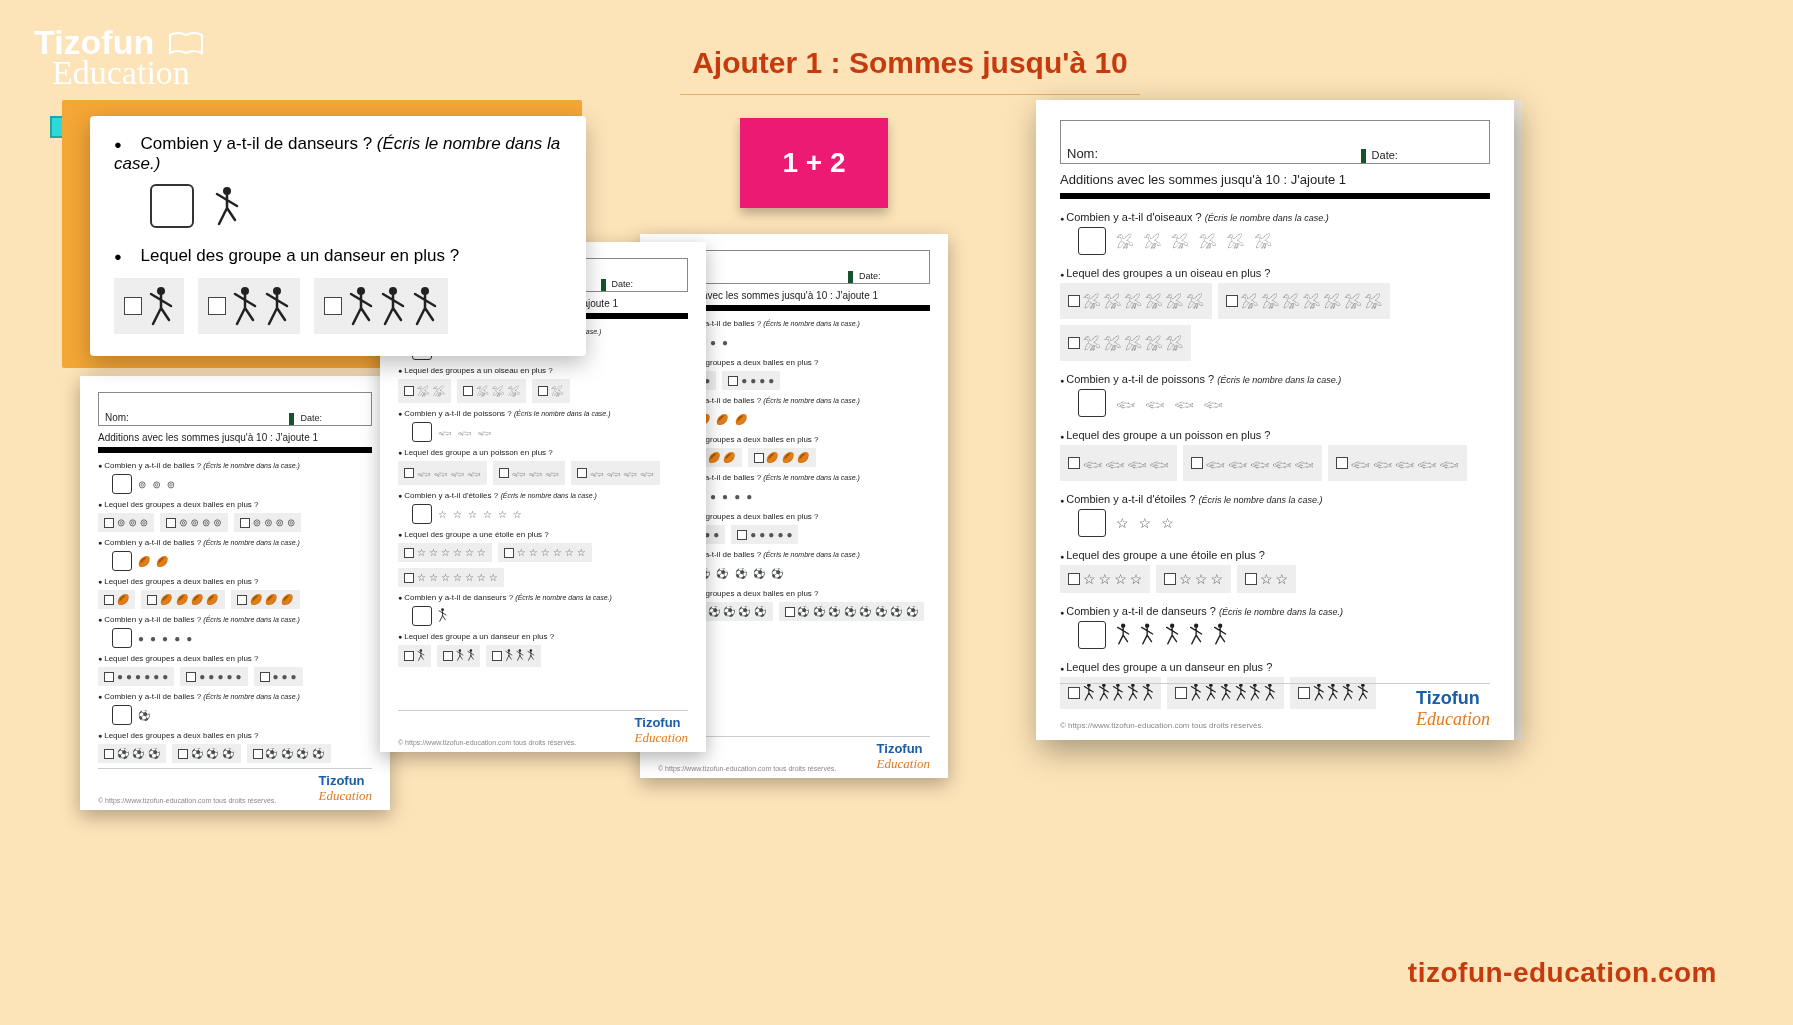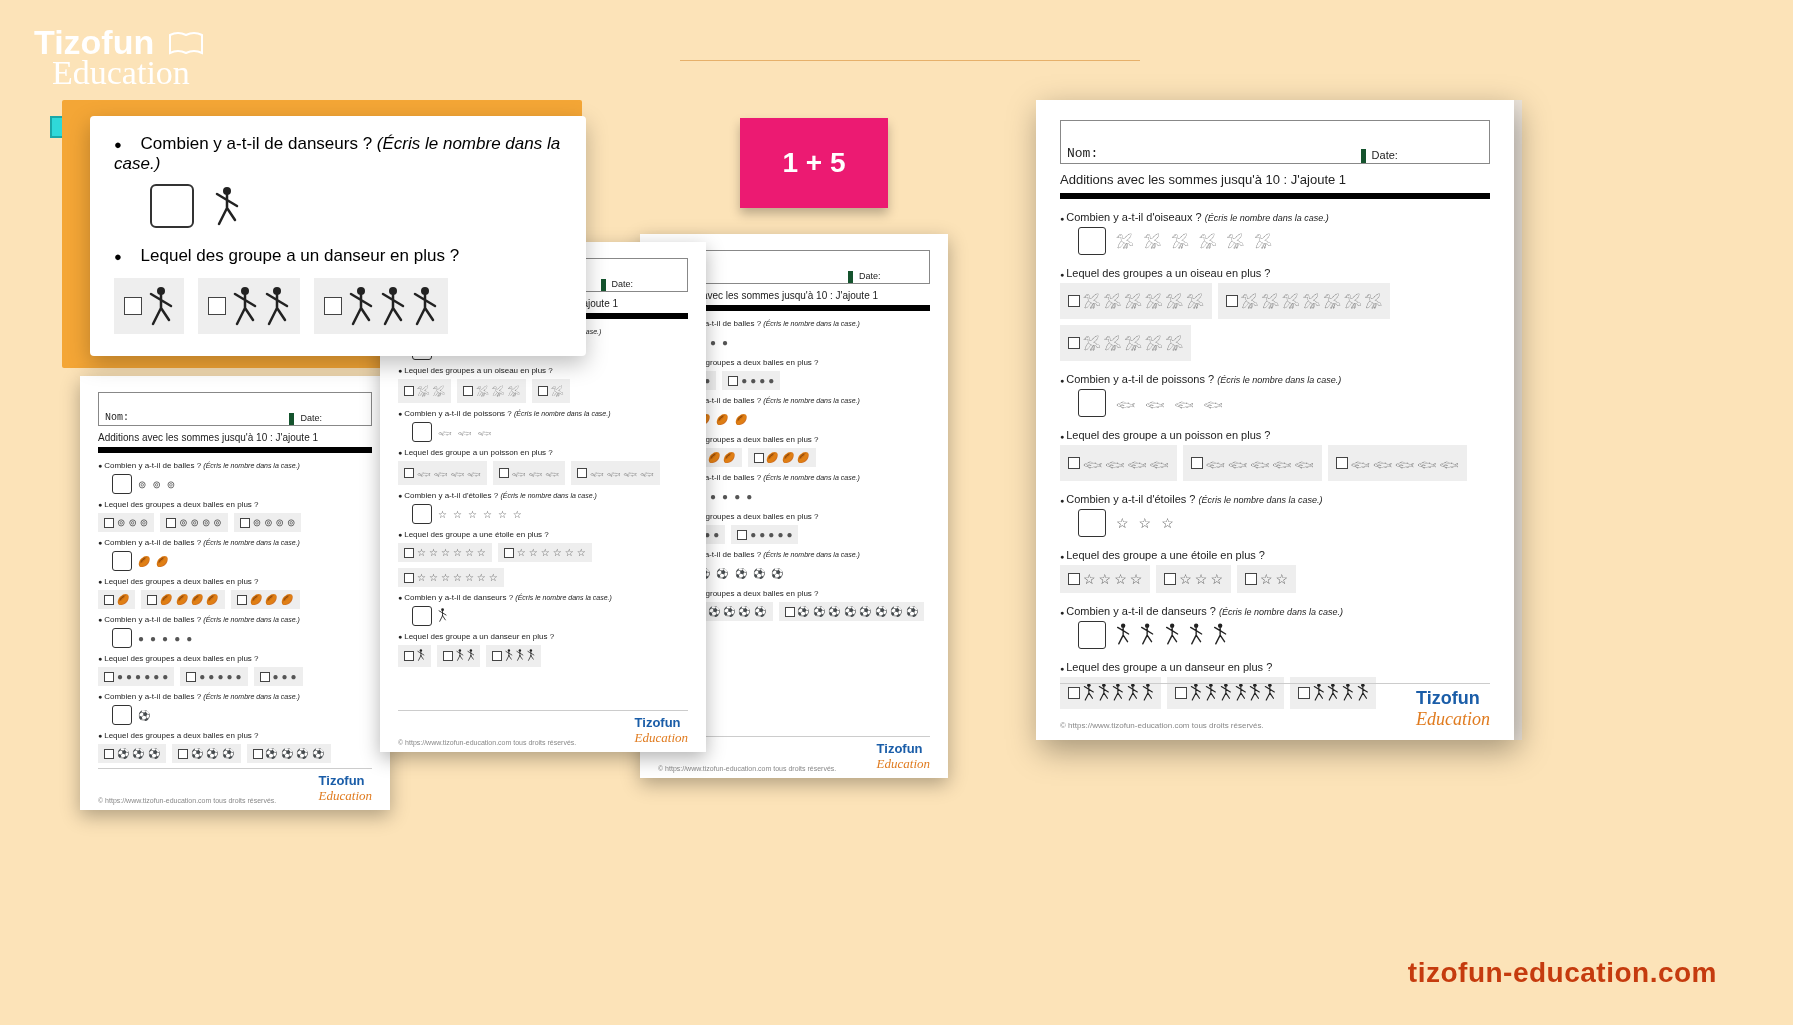--- a/index.html
+++ b/index.html
@@ -149,21 +149,21 @@
     color: #222;
   }
   .sheet .hdr {
     display: flex;
     border: 1px solid #888;
     margin: 16px 18px 6px;
     height: 34px;
     align-items: flex-end;
     font-size: 10px;
   }
-  .sheet .hdr .nom { width: 70%; padding: 0 6px 2px; font-family: Liberation Mono, monospace; }
+  .sheet .hdr .nom { width: 70%; padding: 0 6px 2px; }
   .sheet .hdr .date { width: 30%; border-left: 5px solid #14532d; padding: 0 6px 2px; display:flex; align-items:flex-start; }
   .sheet .hdr .date span{font-size:9px;}
   .sheet .sub {
     margin: 4px 18px 8px;
     font-size: 10px;
     border-bottom: 6px solid #000000;
     padding-bottom: 4px;
   }
   .sheet .block { margin: 6px 18px; }
   .sheet .block .bq { font-size: 8px; margin-bottom:4px;}
@@ -226,25 +226,26 @@
   <span>Tizofun</span>
   <span class="book">
     <svg width="36" height="26" viewBox="0 0 36 26">
         <path d="M2 4 Q10 0 18 4 Q26 0 34 4 L34 22 Q26 18 18 22 Q10 18 2 22 Z" fill="none" stroke="#fff" stroke-width="2"></path>
       </svg>
   </span>
   <span class="sub">Education</span>
 </div>
 
 <div class="page-title">
+  <span>Ajouter 1 : Sommes jusqu'à 10</span>
   <div class="title-underline"></div>
 </div>
 
 <div class="pink-card">
-  <span>1 + 5</span>
+  <span>1 + 2</span>
 </div>
 
 <div class="cyan-sq"></div>
 
 <div class="orange-area"></div>
 
 <div class="callout">
   <div class="q">
     <span>Combien y a-t-il de danseurs ?</span>
     <i>(Écris le nombre dans la case.)</i>

